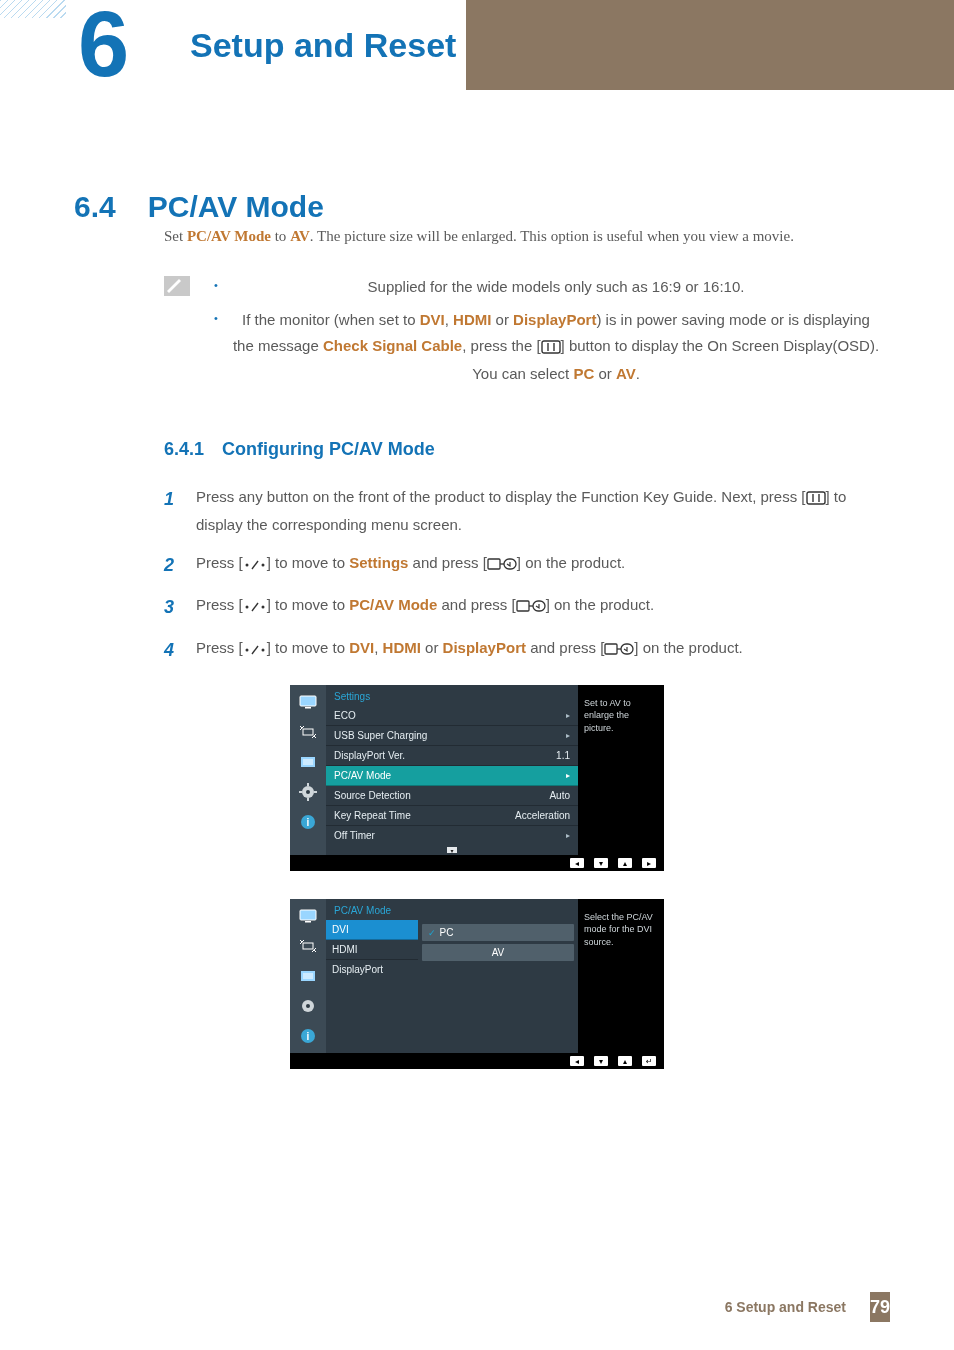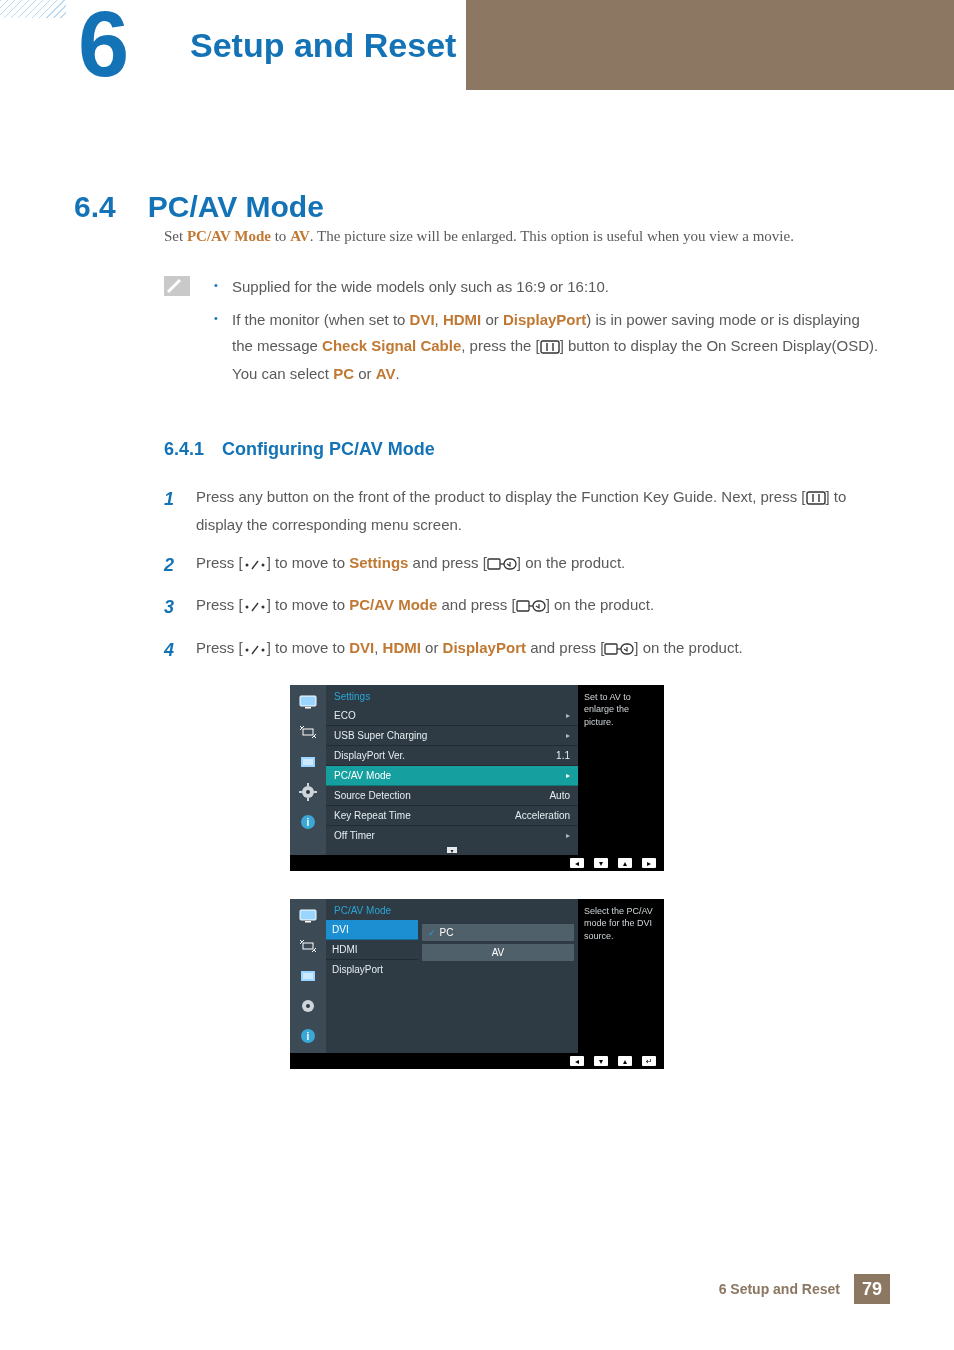--- a/index.html
+++ b/index.html
@@ -54,21 +54,21 @@
   .accent { color: #c07832; font-weight: bold; }
   .note-row { display: flex; gap: 24px; margin: 24px 0 0 90px; }
   .note-icon {
     width: 26px; height: 20px;
     background: #c9c9c9;
     position: relative;
     flex: 0 0 26px;
     margin-top: 2px;
   }
   .note-icon svg { position:absolute; top:1px; left:1px; }
-  .bullets { list-style: none; }
+  .bullets { list-style: none; text-align: center; }
   .bullets li { position: relative; padding-left: 18px; margin-bottom: 8px; }
   .bullets li::before { content: "•"; position: absolute; left: 0; top: 2px; color: #1373b6; font-size: 11px; }
   .h3-row { display: flex; gap: 18px; margin: 44px 0 24px 90px; align-items: baseline; }
   .h3-num { font-size: 18px; color: #1373b6; font-weight: bold; }
   .h3-title { font-size: 18px; color: #1373b6; font-weight: bold; }
   .steps { list-style: none; margin-left: 90px; }
   .steps li { display: flex; gap: 14px; margin-bottom: 12px; }
   .step-num { color: #1373b6; font-size: 18px; font-weight: bold; font-style: italic; flex: 0 0 18px; }
   .inline-icon { display: inline-block; vertical-align: -3px; }
   .sub-indent { margin-left: 122px; margin-top: 16px; }
@@ -81,38 +81,38 @@
   }
   .osd-inner { display: flex; }
   .osd-sidebar { width: 36px; background:#3c4a55; display:flex; flex-direction:column; align-items:center; padding: 8px 0; gap:12px; }
   .osd-sbicon { width:20px; height:18px; display:flex; align-items:center; justify-content:center; }
   .osd-main { flex:1; background:#2e3a44; color:#e6eef2; font-size:10px; }
   .osd-header { color:#2aa6d6; padding: 6px 8px 4px 8px; font-size:10px; }
   .osd-row { display:flex; justify-content:space-between; align-items:center; padding: 4px 8px; border-bottom: 1px solid rgba(0,0,0,.25); }
   .osd-row.selected { background:#159f9f; color:#fff; }
   .osd-arrow { font-size:8px; color:#aebfc9; }
   .osd-row.selected .osd-arrow { color:#fff; }
-  .osd-help { width: 86px; background:#000; color:#cfd6da; font-size:9px; padding:6px 6px; line-height:1.35; }
+  .osd-help { width: 86px; background:#000; color:#cfd6da; font-size:9px; padding:12px 6px; line-height:1.35; }
   .osd-bottombar { height:16px; background:#000; display:flex; gap:10px; justify-content:flex-end; align-items:center; padding-right:8px; }
   .nav-btn { width:14px; height:10px; background:#fff; border-radius:1px; display:flex; align-items:center; justify-content:center; font-size:8px; color:#000; }
 
   .osd2-sourcelist { flex:0 0 92px; }
   .osd2-sourcelist .osd-row { padding:4px 6px; }
   .osd2-opts { flex:1; padding:4px 4px; display:flex; flex-direction:column; gap:3px; }
   .osd2-opt { background:#50606b; color:#fff; font-size:10px; padding:3px 6px; display:flex; align-items:center; gap:4px; border-radius:1px; }
   .osd2-opt.sel::before { content:"✓"; color:#1aa7d6; font-size:9px; }
   .scrollcap { width:10px; height:6px; background:#e5e9ec; color:#222; font-size:6px; display:flex;align-items:center;justify-content:center; margin:0 auto; }
 
   .footer {
-    position:absolute; left:0; right:0; bottom:46px;
+    position:absolute; left:0; right:0; bottom:28px;
     display:flex; justify-content:flex-end; align-items:center;
-    padding-right: 64px; gap:14px;
+    padding-right: 64px; gap:24px;
   }
   .footer-chap { font-size:14px; color:#8b7762; font-weight:bold; }
-  .footer-page { width:36px; height:30px; background:#8b7762; color:#fff; font-weight:bold; display:flex; align-items:center; justify-content:center; font-size:18px; }
+  .footer-page { width:20px; height:30px; background:#8b7762; color:#fff; font-weight:bold; display:flex; align-items:center; justify-content:center; font-size:18px; }
 </style>
 </head>
 <body>
 
 <div class="top-banner">
   <div class="top-banner-left">
     <div class="hatch"></div>
     <div class="chapter-num">6</div>
     <div class="chapter-title">Setup and Reset</div>
   </div>

